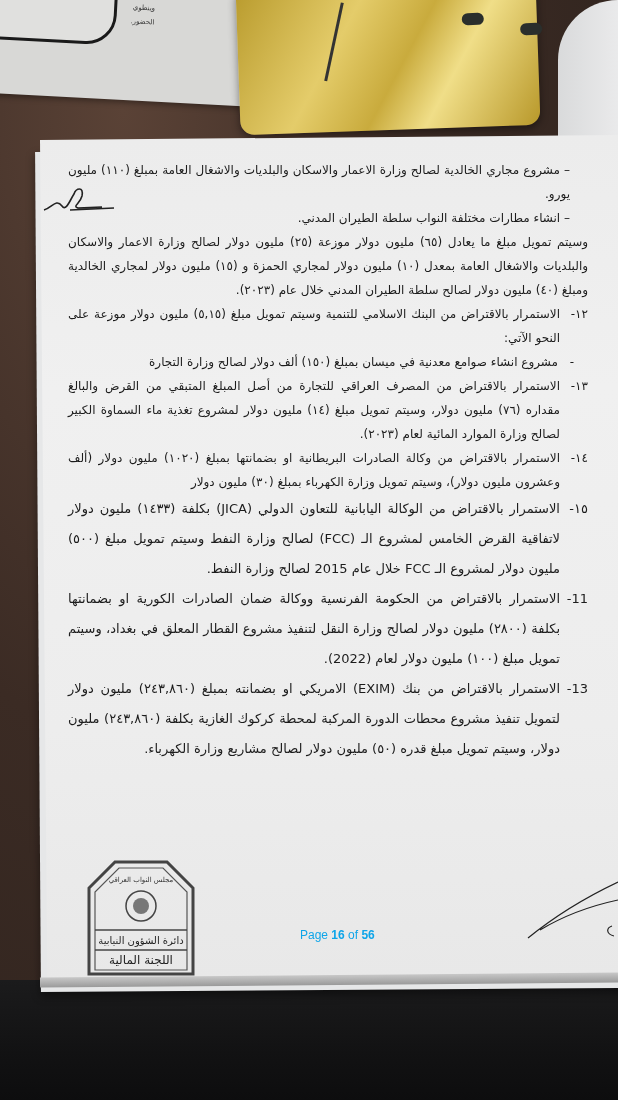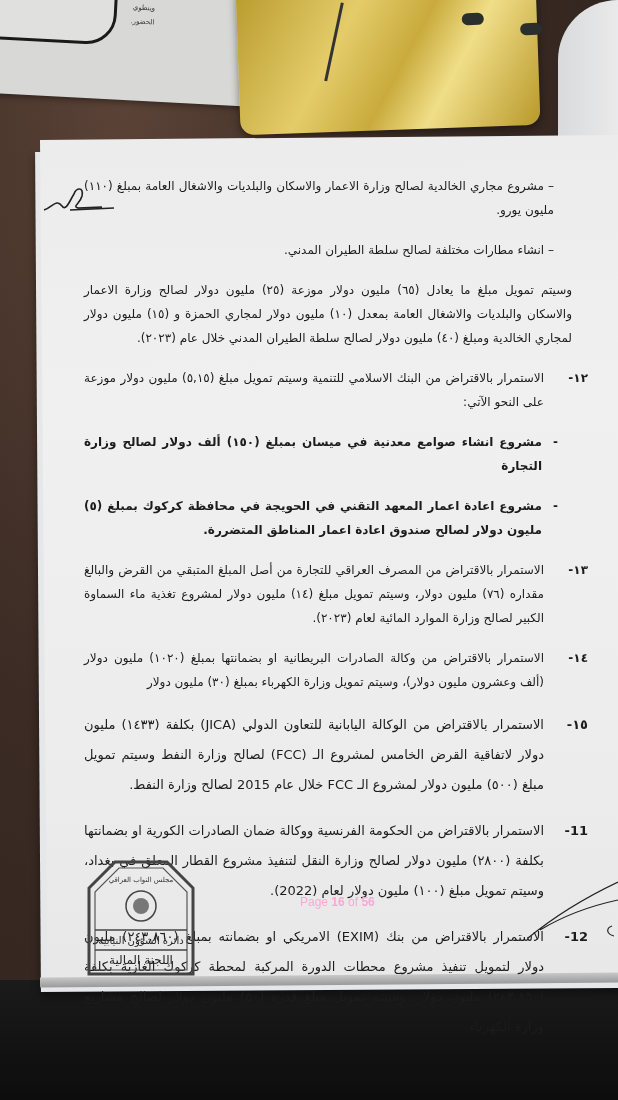--- a/index.html
+++ b/index.html
@@ -65,40 +65,40 @@
       position: absolute; left: 40px; top: 975px; width: 578px; height: 10px;
       background: linear-gradient(180deg, #c8c8c8, #9a9a9a);
       transform: rotate(-0.5deg);
     }
     .content {
       position: absolute; left: 68px; top: 158px; width: 520px;
       direction: rtl; text-align: justify; text-align-last: right;
       color: #1c1c1c; font-size: 12px; line-height: 24px;
       font-family: "DejaVu Sans", sans-serif;
     }
-    .content p { margin: 16px; }
+    .content p { margin: 0; }
     .content .indent1 { padding-right: 18px; }
-    .content .bullet { padding-right: 30px; position: relative; font-weight: bold; }
+    .content .bullet { padding-right: 30px; position: relative; }
     .content .bullet::before {
       content: "-"; position: absolute; right: 14px; top: 0;
     }
     .content .item { position: relative; padding-right: 28px; }
-    .content .item .num { position: absolute; right: 0; top: 0; font-weight: bold; }
+    .content .item .num { position: absolute; right: 0; top: 0; }
     .content .big { font-size: 13px; line-height: 30px; }
     .sig1 {
       position: absolute; left: 42px; top: 180px; width: 80px; height: 40px;
     }
     .sig2 {
       position: absolute; left: 520px; top: 870px; width: 100px; height: 80px;
     }
     .stamp {
       position: absolute; left: 85px; top: 858px; width: 112px; height: 118px;
     }
     .footer {
-      position: absolute; left: 300px; top: 895px; font-size: 12px; color: #f9a8d4;
+      position: absolute; left: 300px; top: 928px; font-size: 12px; color: #0ea5e9;
       font-family: "Liberation Sans", sans-serif;
     }
     .footer b { font-weight: bold; }
   </style>
 </head>
 <body>
 
 <div class="desk"></div>
 
 <div class="card-top">
@@ -122,29 +122,28 @@
 <div class="stack"></div>
 <div class="page"></div>
 <div class="page-edge"></div>
 
 <svg class="sig1" viewBox="0 0 80 40">
   <path d="M2 30 C 10 28, 14 18, 20 26 C 24 32, 28 20, 32 14 C 34 8, 42 6, 40 16 C 38 24, 30 26, 36 28 L 60 27 M 28 30 L 72 28" stroke="#222" stroke-width="1.6" fill="none"></path>
 </svg>
 
 <div class="content">
   <p class="indent1">– مشروع مجاري الخالدية لصالح وزارة الاعمار والاسكان والبلديات والاشغال العامة بمبلغ (١١٠) مليون يورو.</p>
-  <p class="indent1">– انشاء مطارات مختلفة لصالح سلطة الطيران المدني.</p>
+  <p class="indent1">– انشاء مطارات مختلفة النواب سلطة الطيران المدني.</p>
   <p>وسيتم تمويل مبلغ ما يعادل (٦٥) مليون دولار موزعة (٢٥) مليون دولار لصالح وزارة الاعمار والاسكان والبلديات والاشغال العامة بمعدل (١٠) مليون دولار لمجاري الحمزة و (١٥) مليون دولار لمجاري الخالدية ومبلغ (٤٠) مليون دولار لصالح سلطة الطيران المدني خلال عام (٢٠٢٣).</p>
 
   <div class="item">
     <span class="num">١٢-</span>
     <p>الاستمرار بالاقتراض من البنك الاسلامي للتنمية وسيتم تمويل مبلغ (٥,١٥) مليون دولار موزعة على النحو الآتي:</p>
   </div>
   <p class="bullet">مشروع انشاء صوامع معدنية في ميسان بمبلغ (١٥٠) ألف دولار لصالح وزارة التجارة</p>
-  <p class="bullet">مشروع اعادة اعمار المعهد التقني في الحويجة في محافظة كركوك بمبلغ (٥) مليون دولار لصالح صندوق اعادة اعمار المناطق المتضررة.</p>
 
   <div class="item">
     <span class="num">١٣-</span>
     <p>الاستمرار بالاقتراض من المصرف العراقي للتجارة من أصل المبلغ المتبقي من القرض والبالغ مقداره (٧٦) مليون دولار، وسيتم تمويل مبلغ (١٤) مليون دولار لمشروع تغذية ماء السماوة الكبير لصالح وزارة الموارد المائية لعام (٢٠٢٣).</p>
   </div>
 
   <div class="item">
     <span class="num">١٤-</span>
     <p>الاستمرار بالاقتراض من وكالة الصادرات البريطانية او بضمانتها بمبلغ (١٠٢٠) مليون دولار (ألف وعشرون مليون دولار)، وسيتم تمويل وزارة الكهرباء بمبلغ (٣٠) مليون دولار</p>
   </div>
@@ -153,21 +152,21 @@
     <span class="num">١٥-</span>
     <p>الاستمرار بالاقتراض من الوكالة اليابانية للتعاون الدولي (JICA) بكلفة (١٤٣٣) مليون دولار لاتفاقية القرض الخامس لمشروع الـ (FCC) لصالح وزارة النفط وسيتم تمويل مبلغ (٥٠٠) مليون دولار لمشروع الـ FCC خلال عام 2015 لصالح وزارة النفط.</p>
   </div>
 
   <div class="item big">
     <span class="num">11-</span>
     <p>الاستمرار بالاقتراض من الحكومة الفرنسية ووكالة ضمان الصادرات الكورية او بضمانتها بكلفة (٢٨٠٠) مليون دولار لصالح وزارة النقل لتنفيذ مشروع القطار المعلق في بغداد، وسيتم تمويل مبلغ (١٠٠) مليون دولار لعام (2022).</p>
   </div>
 
   <div class="item big">
-    <span class="num">12-</span>
+    <span class="num">13-</span>
     <p>الاستمرار بالاقتراض من بنك (EXIM) الامريكي او بضمانته بمبلغ (٢٤٣,٨٦٠) مليون دولار لتمويل تنفيذ مشروع محطات الدورة المركبة لمحطة كركوك الغازية بكلفة (٢٤٣,٨٦٠) مليون دولار، وسيتم تمويل مبلغ قدره (٥٠) مليون دولار لصالح مشاريع وزارة الكهرباء.</p>
   </div>
 </div>
 
 <svg class="stamp" viewBox="0 0 112 118">
   <polygon points="30,4 82,4 108,30 108,116 4,116 4,30" fill="none" stroke="#444" stroke-width="3"></polygon>
   <polygon points="34,10 78,10 102,34 102,112 10,112 10,34" fill="none" stroke="#555" stroke-width="1.2"></polygon>
   <circle cx="56" cy="48" r="15" fill="none" stroke="#444" stroke-width="1.5"></circle>
   <circle cx="56" cy="48" r="8" fill="#777"></circle>
   <line x1="10" y1="72" x2="102" y2="72" stroke="#444" stroke-width="1.5"></line>

